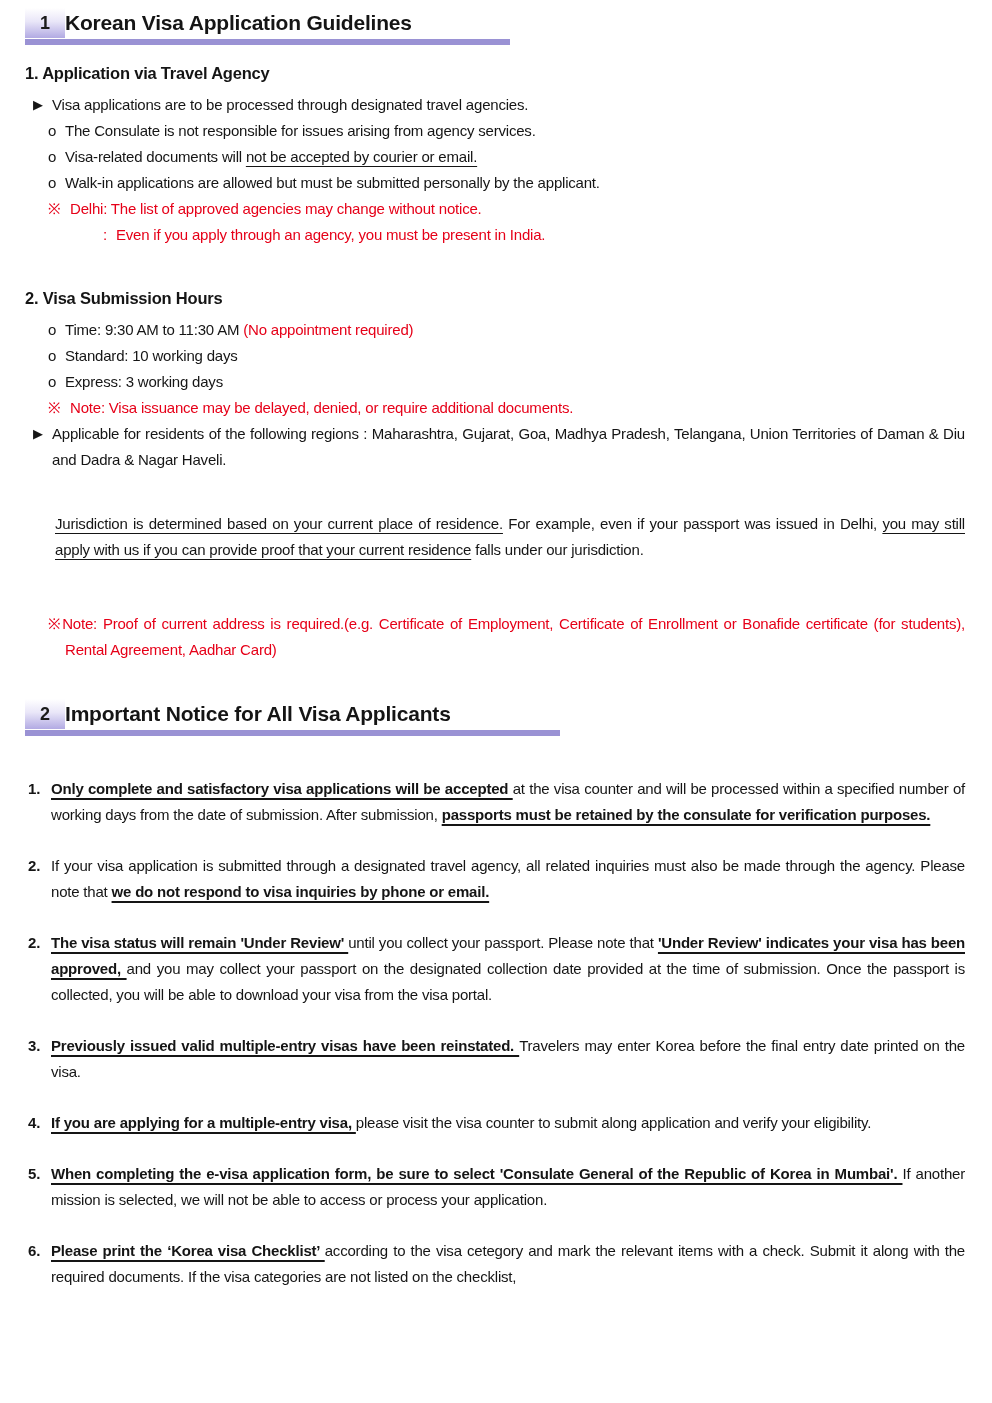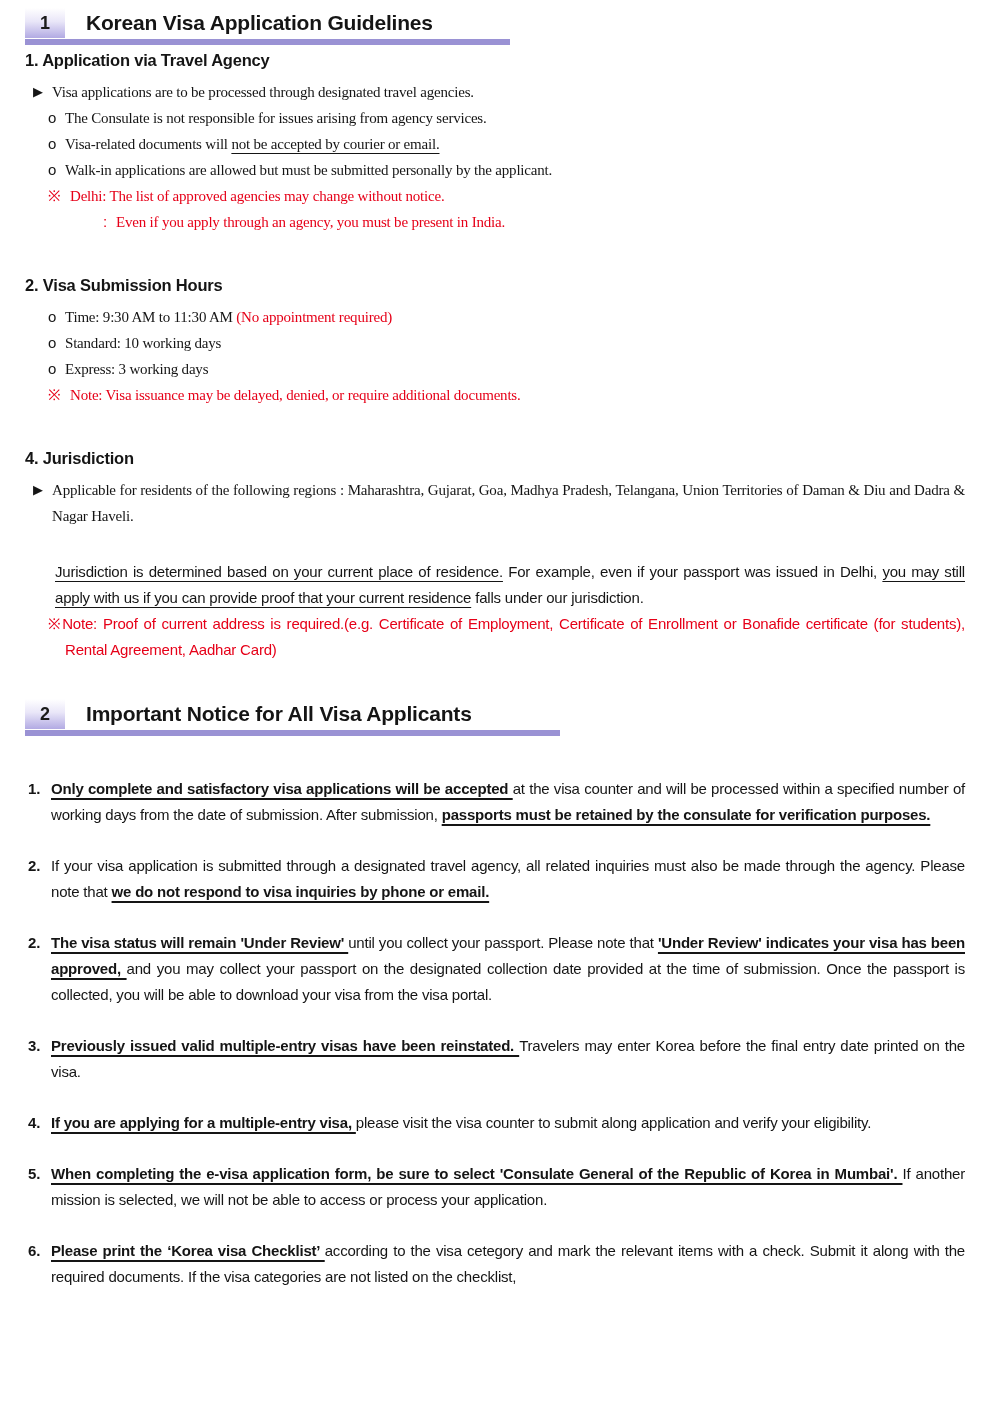--- a/index.html
+++ b/index.html
@@ -15,51 +15,51 @@
 
   
   .sec-header { margin: 0; }
   .sec-row { display: flex; align-items: center; height: 30px; }
   .num-box {
     width: 40px; height: 30px; flex: none;
     background: linear-gradient(180deg, #ffffff 0%, #e9e6f8 45%, #b2aae3 100%);
     text-align: center; line-height: 30px;
     font-size: 18px; font-weight: 700; color: #1a1a1a;
   }
-  .sec-title { font-size: 21px; font-weight: 700; margin-left: 21px; white-space: nowrap; }
+  .sec-title { font-size: 21px; font-weight: 700; white-space: nowrap; }
   .sec-underline { height: 6px; background: #9a92d4; margin-top: 1px; }
   .sec-underline.w1 { width: 485px; }
   .sec-underline.w2 { width: 535px; }
 
   
   .sub-h { font-size: 16.5px; font-weight: 700; margin: 0; }
-  .mt-first { margin-top: 2px; }
+  .mt-first { margin-top: 15px; }
   .mt-sec { margin-top: 37px; }
   .sub-h + .rows { margin-top: 6px; }
 
   
   .row { display: flex; }
   .row .m { flex: none; }
-  .row .t { flex: 1; text-align: justify; font-family: Liberation Serif, serif; }
+  .row .t { flex: 1; text-align: justify; }
   .row-tri { padding-left: 8px; }
   .row-tri .m { width: 19px; font-size: 13px; }
   .row-o { padding-left: 23px; }
   .row-o .m { width: 17px; }
   .row-note { padding-left: 23px; }
   .row-note .m { width: 22px; }
   .row-note2 { padding-left: 78px; }
   .row-note2 .m { width: 13px; }
 
   .red { color: #e60018; }
   .u { text-decoration: underline; text-underline-offset: 3.5px; text-decoration-thickness: 1px; }
   .bu { font-weight: 700; text-decoration: underline; text-underline-offset: 3.5px; text-decoration-thickness: 1.5px; }
 
   
-  .para { padding-left: 30px; text-align: justify; margin-top: 30px; }
-  .s4note { padding-left: 40px; text-indent: -17px; text-align: justify; }
+  .para { padding-left: 30px; text-align: justify; margin-top: 38px; }
+  .s4note { padding-left: 40px; text-indent: -17px; text-align: justify; margin-top: 48px; }
 
   
   .notices { margin-top: 40px; }
   .notice { display: flex; margin-bottom: 25px; padding-left: 3px; }
   .notice .num { width: 23px; flex: none; font-weight: 700; }
   .notice .body { flex: 1; text-align: justify; }
 
   .hdr2 { margin-top: 36px; }
 </style>
 </head>
@@ -119,21 +119,20 @@
     <div class="row row-o">
       <span class="m">o</span>
       <span class="t">Express: 3 working days</span>
     </div>
     <div class="row row-note red">
       <span class="m">※</span>
       <span class="t">Note: Visa issuance may be delayed, denied, or require additional documents.</span>
     </div>
   </div>
 
-  <div class="sub-h mt-sec">4. Jurisdiction</div>
   <div class="rows">
     <div class="row row-tri">
       <span class="m">▶</span>
       <span class="t">Applicable for residents of the following regions : Maharashtra, Gujarat, Goa, Madhya Pradesh, Telangana, Union Territories of Daman &amp; Diu and Dadra &amp; Nagar Haveli.</span>
     </div>
     <div class="para"><span class="u">Jurisdiction is determined based on your current place of residence.</span><span> For example, even if your passport was issued in Delhi, </span><span class="u">you may still apply with us if you can provide proof that your current residence</span><span> falls under our jurisdiction.</span></div>
     <div class="s4note red"><span>※Note: </span><span>Proof of current address is required.(e.g. Certificate of Employment, Certificate of Enrollment or Bonafide certificate (for students), Rental Agreement, Aadhar Card)</span></div>
   </div>
 
   <div class="sec-header hdr2">

